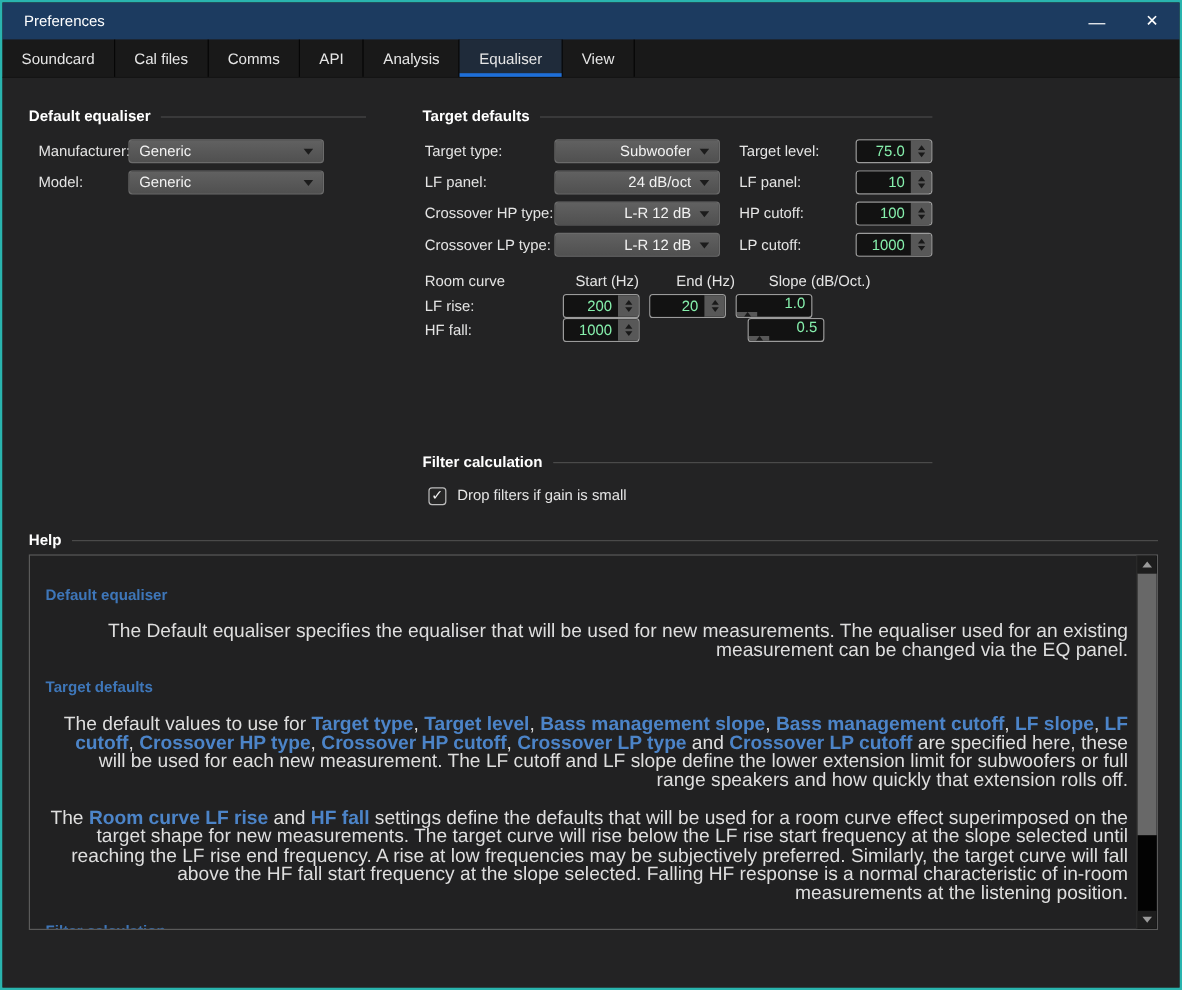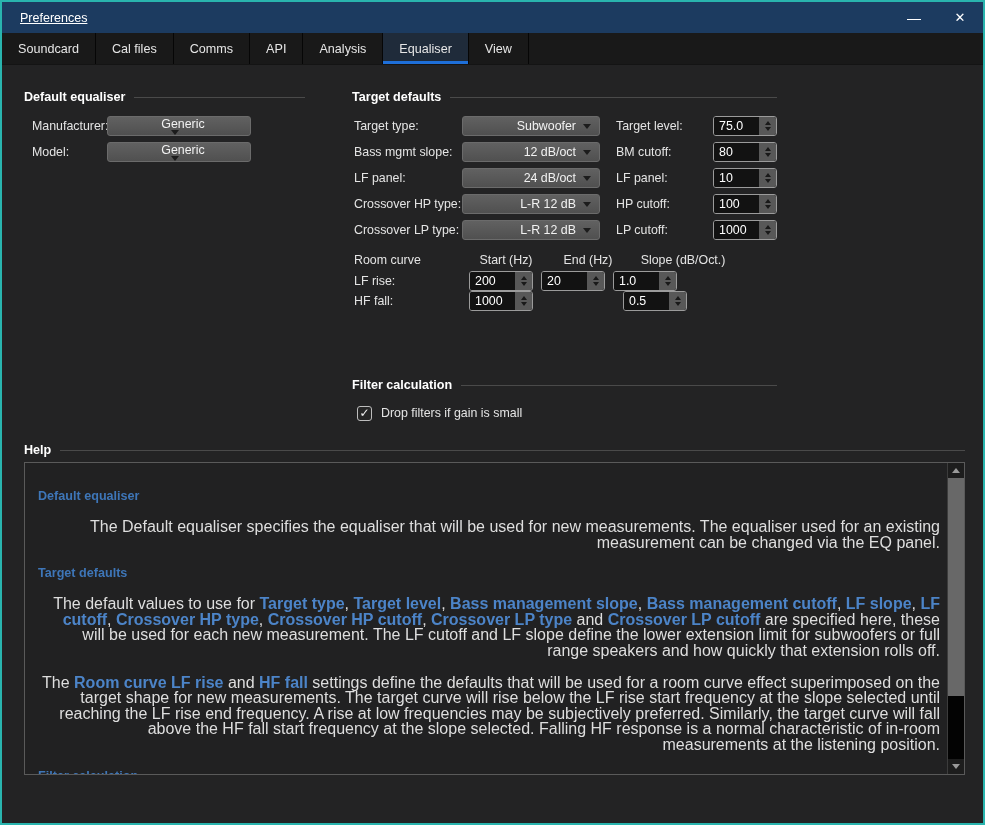--- a/index.html
+++ b/index.html
@@ -14,21 +14,21 @@
   .window{
     position:relative;width:985px;height:825px;
     border:2px solid var(--accent);
     background:#232324;overflow:hidden;
   }
   
   .titlebar{
     height:31px;background:var(--titlebar);
     display:flex;align-items:center;color:#fff;font-size:12.5px;
   }
-  .titlebar .title{padding-left:18px;flex:1;text-decoration:underline;}
+  .titlebar .title{padding-left:18px;flex:1;}
   .win-btn{width:46px;height:31px;display:flex;align-items:center;justify-content:center;color:#fff;cursor:default;}
   .win-btn.min{font-size:14px;}
   .win-btn.close{font-size:13px;}
   
   .tabbar{
     height:32px;background:#191919;display:flex;align-items:stretch;
     border-bottom:1px solid #141414;
   }
   .tab{
     position:relative;display:flex;align-items:center;
@@ -61,47 +61,47 @@
     width:0;height:0;border-left:4.5px solid transparent;border-right:4.5px solid transparent;
     border-top:5px solid #1c1c1c;margin-right:8px;flex:none;
   }
   
   .spinner{
     display:flex;height:20px;border:1px solid #9b9b9b;border-radius:3px;
     overflow:hidden;background:#121212;
   }
   .spin-field{
     flex:1;min-width:0;background:#121212;border:none;outline:none;
-    color:#ffffff;padding:0 5px;font:inherit;font-size:12.4px;
+    color:#86efac;text-align:right;padding:0 5px;font:inherit;font-size:12.4px;
   }
   .spin-btn{
     width:17px;background:#585858;display:flex;flex-direction:column;
     align-items:center;justify-content:center;gap:2px;flex:none;cursor:default;
   }
   .tri-up{width:0;height:0;border-left:3.5px solid transparent;border-right:3.5px solid transparent;border-bottom:4px solid #191919;}
   .tri-down{width:0;height:0;border-left:3.5px solid transparent;border-right:3.5px solid transparent;border-top:4px solid #191919;}
   
   #default-eq{left:22px;top:24px;width:281px;}
   #default-eq .lbl{width:83px;padding-left:8px;}
-  #default-eq .dropdown{width:144px;flex-direction:column;}
+  #default-eq .dropdown{width:163px;}
   
   #target-defaults{left:350px;top:24px;width:425px;}
   #target-defaults .lbl-1{width:110px;padding-left:2px;}
   #target-defaults .dd{width:138px;}
   #target-defaults .lbl-2{width:99px;margin-left:14px;padding-left:2px;}
   #target-defaults .spinner{width:64px;}
   
   .rc-header{display:flex;align-items:center;height:16px;margin-top:12px;margin-bottom:6px;}
   .rc-label-col{width:117px;padding-left:2px;}
   .rc-col-sm{width:74px;text-align:center;}
   .rc-col-lg{width:100px;text-align:center;}
   .rc-gap{width:8px;flex:none;}
   .rc-row{display:flex;align-items:center;height:14px;margin-bottom:6px;}
   .rc-row .spinner.sm{width:74px;}
-  .rc-row .spinner.lg{width:100px;}
+  .rc-row .spinner.lg{width:100px;flex-direction:column;}
   .rc-empty{width:74px;}
   
   #filter-calc{left:350px;top:312px;width:425px;}
   .check-row{display:flex;align-items:center;height:18px;margin-top:9px;padding-left:5px;}
   .checkbox{
     width:15px;height:15px;border:1px solid #bdbdbd;border-radius:3px;
     background:#262626;display:flex;align-items:center;justify-content:center;
     color:#f2f2f2;font-size:12px;line-height:13px;cursor:default;flex:none;
   }
   .check-label{margin-left:9px;}
@@ -192,35 +192,20 @@
         <span class="lbl lbl-2">Target level:</span>
         <div class="spinner">
           <input class="spin-field" value="75.0" style="">
           <div class="spin-btn">
               <span class="tri-up"></span>
               <span class="tri-down"></span>
             </div>
         </div>
       </div>
 
-      <div class="form-row">
-        <span class="lbl lbl-1">Bass mgmt slope:</span>
-        <div class="dropdown align-right dd">
-          <span class="dd-text">12 dB/oct</span>
-          <span class="dd-arrow"></span>
-        </div>
-        <span class="lbl lbl-2">BM cutoff:</span>
-        <div class="spinner">
-          <input class="spin-field" value="80" style="">
-          <div class="spin-btn">
-              <span class="tri-up"></span>
-              <span class="tri-down"></span>
-            </div>
-        </div>
-      </div>
 
       <div class="form-row">
         <span class="lbl lbl-1">LF panel:</span>
         <div class="dropdown align-right dd">
           <span class="dd-text">24 dB/oct</span>
           <span class="dd-arrow"></span>
         </div>
         <span class="lbl lbl-2">LF panel:</span>
         <div class="spinner">
           <input class="spin-field" value="10" style="">

